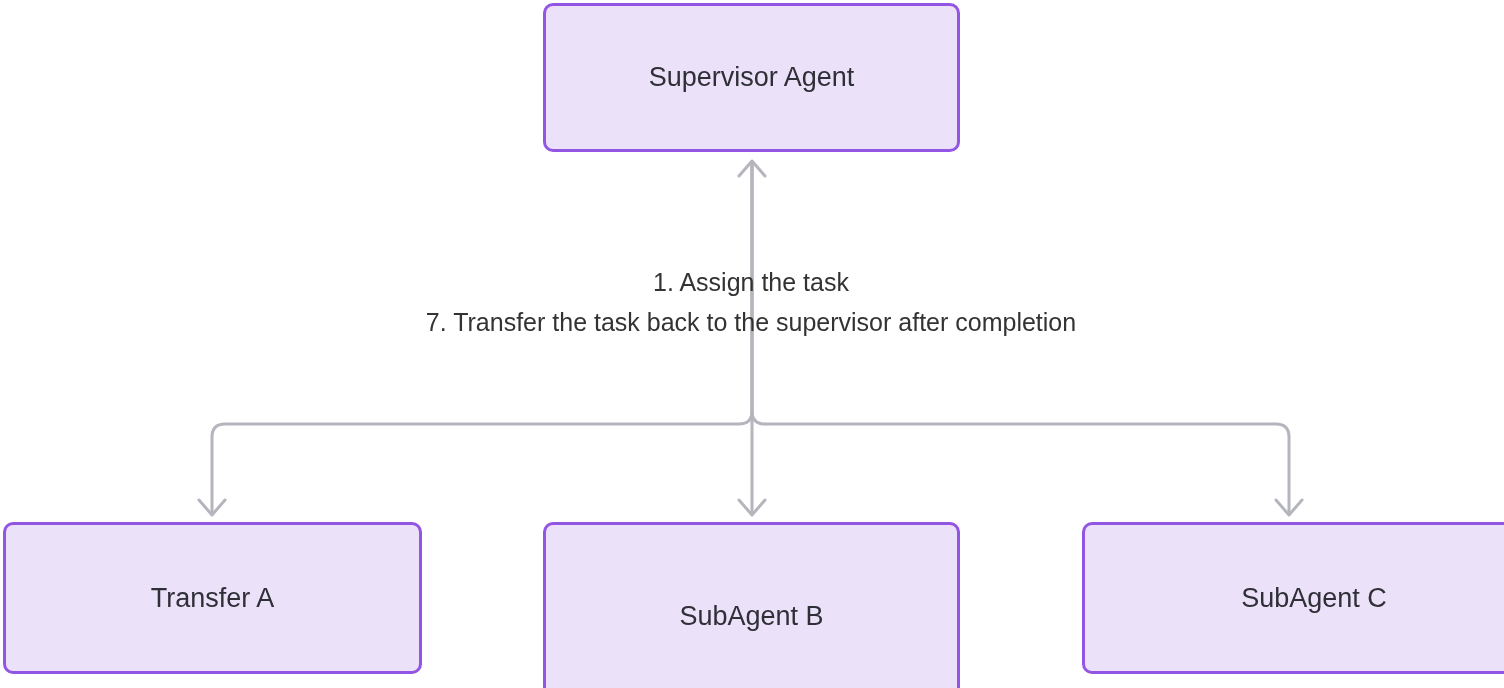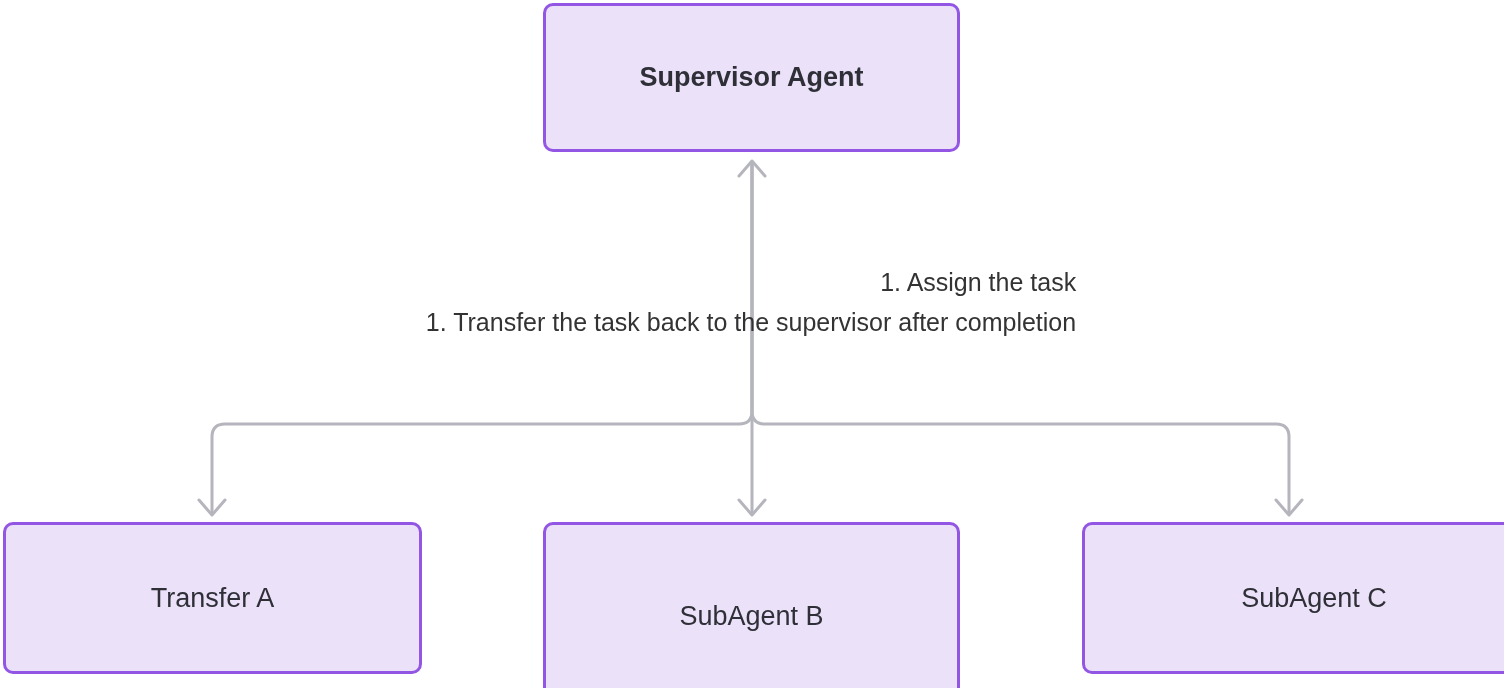--- a/index.html
+++ b/index.html
@@ -34,40 +34,40 @@
     stroke-width:3;
     stroke-linecap:round;
     stroke-linejoin:round;
   }
 
   .edge-label{
     position:absolute;
     left:751px;
     top:262px;
     transform:translateX(-50%);
-    text-align:right;
+    text-align:center;
     font-size:25px;
     line-height:40px;
     color:var(--label-text);
     white-space:nowrap;
   }
 
   .node{
     position:absolute;
     background:var(--node-fill);
     border:3px solid var(--node-border);
     border-radius:10px;
     display:flex;
     align-items:center;
     justify-content:center;
     font-size:27px;
     color:var(--node-text);
     text-align:center;
   }
-  .node-supervisor{ left:543px; top:3px;   width:417px; height:149px;font-weight:bold; }
+  .node-supervisor{ left:543px; top:3px;   width:417px; height:149px; }
   .node-subagent-a{ left:3px;   top:522px; width:419px; height:152px; }
   .node-subagent-b{ left:543px; top:522px; width:417px; height:188px; }
   .node-subagent-c{ left:1082px;top:522px; width:464px; height:152px; }
 </style>
 </head>
 <body>
 
 <div class="canvas">
 
   <svg class="connectors" viewBox="0 0 1504 688" xmlns="http://www.w3.org/2000/svg" aria-hidden="true">
@@ -79,21 +79,21 @@
     <path class="edge" d="M752,164 L752,512"></path>
 
     <polyline class="edge" points="739,176 752,161 765,176"></polyline>
     <polyline class="edge" points="199,500 212,515 225,500"></polyline>
     <polyline class="edge" points="739,500 752,515 765,500"></polyline>
     <polyline class="edge" points="1276,500 1289,515 1302,500"></polyline>
   </svg>
 
   <div class="edge-label">
     <div>1. Assign the task</div>
-    <div>1. Transfer the task back to the supervisor after completion</div>
+    <div>7. Transfer the task back to the supervisor after completion</div>
   </div>
 
   <div class="node node-supervisor">
     <span>Supervisor Agent</span>
   </div>
 
   <div class="node node-subagent-a">
     <span>Transfer A</span>
   </div>
 

